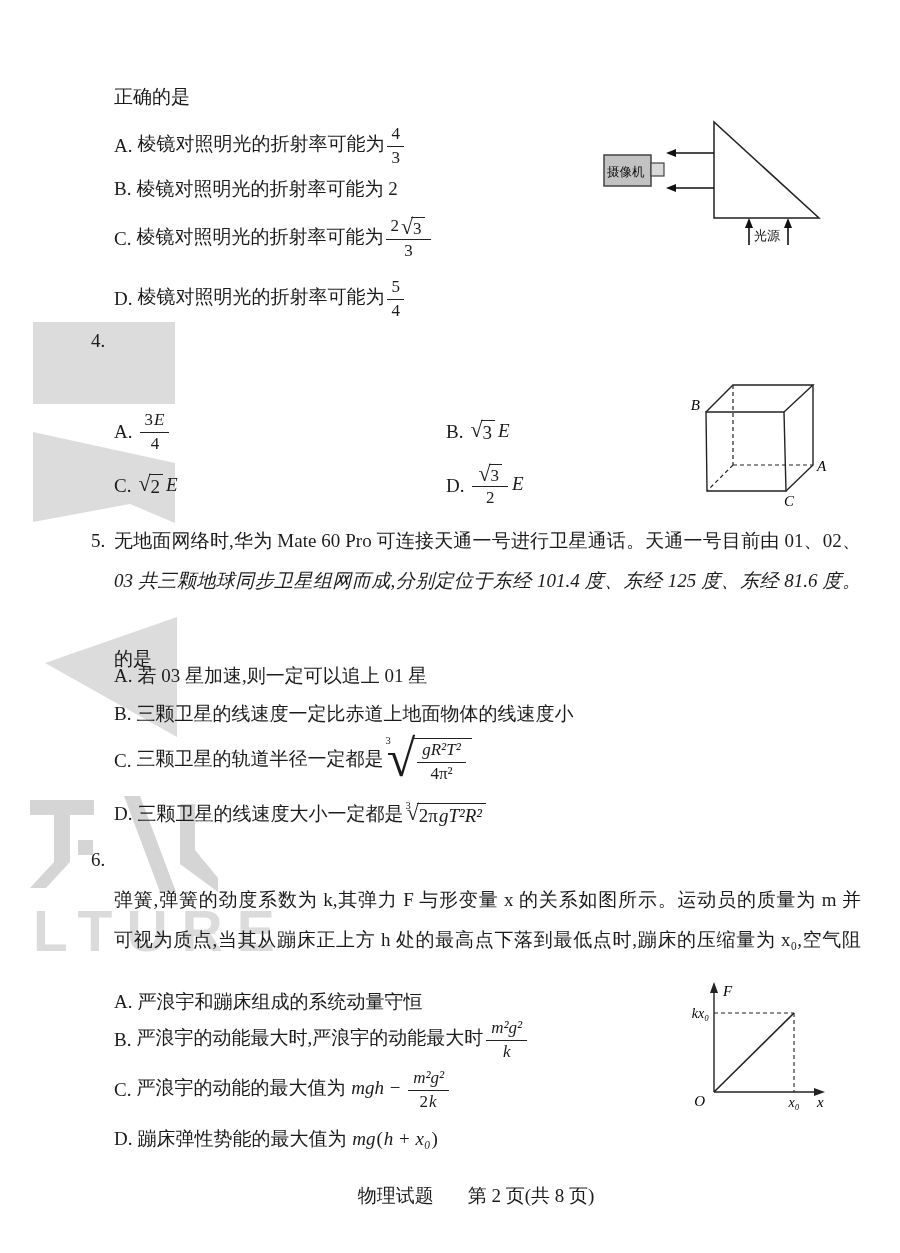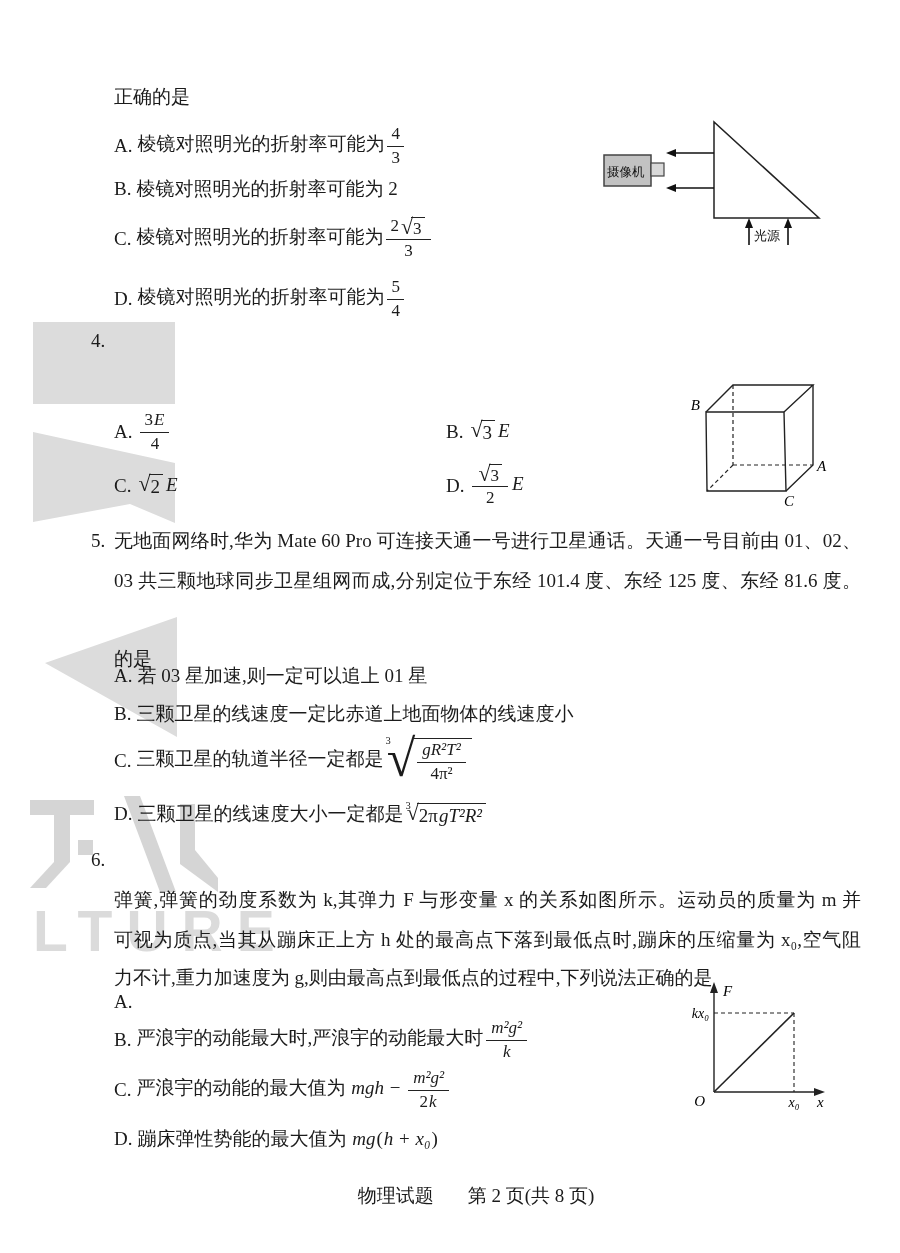--- a/index.html
+++ b/index.html
@@ -166,21 +166,21 @@
       <path d="M129,9 L129,89 L102,115" fill="none" stroke="#222" stroke-width="1.4"></path>
       <path d="M49,9 L49,89 M49,89 L129,89 M49,89 L23,115" fill="none" stroke="#222" stroke-width="1.2" stroke-dasharray="4,3"></path>
       <text x="16" y="34" font-size="15" text-anchor="end" class="lbl-it">B</text>
       <text x="133" y="95" font-size="15" class="lbl-it">A</text>
       <text x="100" y="130" font-size="15" class="lbl-it">C</text>
     </svg>
 
     <div class="qline fill" style="top:528px;">
       <span class="qnum">5.</span><span>无地面网络时,华为 Mate 60 Pro 可连接天通一号进行卫星通话。天通一号目前由 01、02、</span>
     </div>
-    <div class="qline fill" style="top:568px;">03 共三颗地球同步卫星组网而成,分别定位于东经 101.4 度、东经 125 度、东经 81.6 度。</div>
+    <div class="qline fill" style="top:568px;font-style:italic;">03 共三颗地球同步卫星组网而成,分别定位于东经 101.4 度、东经 125 度、东经 81.6 度。</div>
     <div class="qline" style="top:646px;">的是</div>
 
     <div class="optrow" style="left:88px;top:662px;height:28px;">
       <span class="opt-label">A.</span>
       <span><span class="seg-txt">若 03 星加速,则一定可以追上 01 星</span></span>
     </div>
     <div class="optrow" style="left:88px;top:700px;height:28px;">
       <span class="opt-label">B.</span>
       <span><span class="seg-txt">三颗卫星的线速度一定比赤道上地面物体的线速度小</span></span>
     </div>
@@ -207,24 +207,24 @@
               <span class="seg-var">gT²R²</span>
             </span>
           </span></span>
     </div>
 
     <div class="qline fill" style="top:847px;">
       <span class="qnum">6.</span>
     </div>
     <div class="qline fill" style="top:887px;">弹簧,弹簧的劲度系数为 k,其弹力 F 与形变量 x 的关系如图所示。运动员的质量为 m 并</div>
     <div class="qline fill" style="top:927px;">可视为质点,当其从蹦床正上方 h 处的最高点下落到最低点时,蹦床的压缩量为 x₀,空气阻</div>
-    <div class="qline" style="top:965px;">力不计,重力加速度为 g,则由最高点到最低点的过程中,下列说法正确的是</div>
 
     <div class="optrow" style="left:88px;top:988px;height:28px;">
       <span class="opt-label">A.</span>
+      <span><span class="seg-txt">严浪宇和蹦床组成的系统动量守恒</span></span>
     </div>
     <div class="optrow" style="left:88px;top:1012px;height:56px;">
       <span class="opt-label">B.</span>
       <span><span class="seg-txt">严浪宇的动能最大时,严浪宇的动能最大时</span><span class="frac">
             <span class="num"><span class="seg-var">m²g²</span></span>
             <span class="den"><span class="seg-var">k</span></span>
           </span></span>
     </div>
     <div class="optrow" style="left:88px;top:1062px;height:56px;">
       <span class="opt-label">C.</span>

